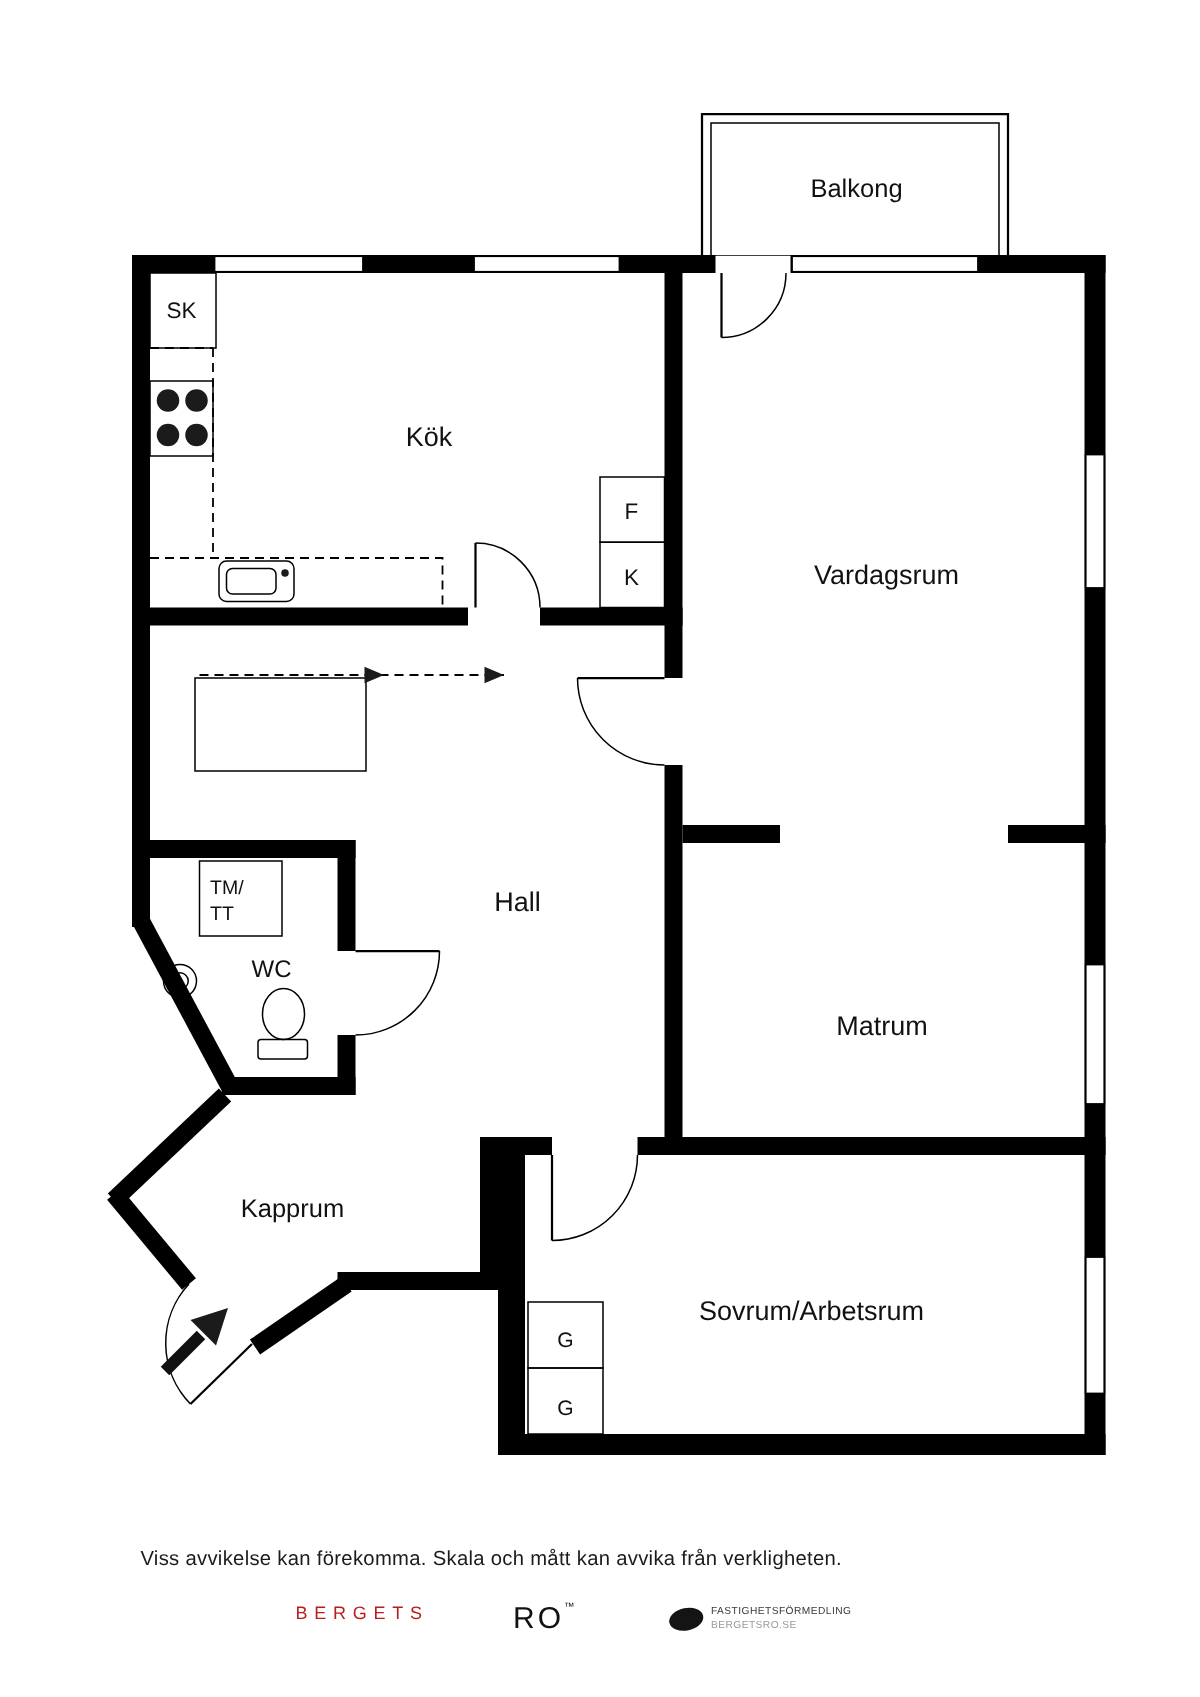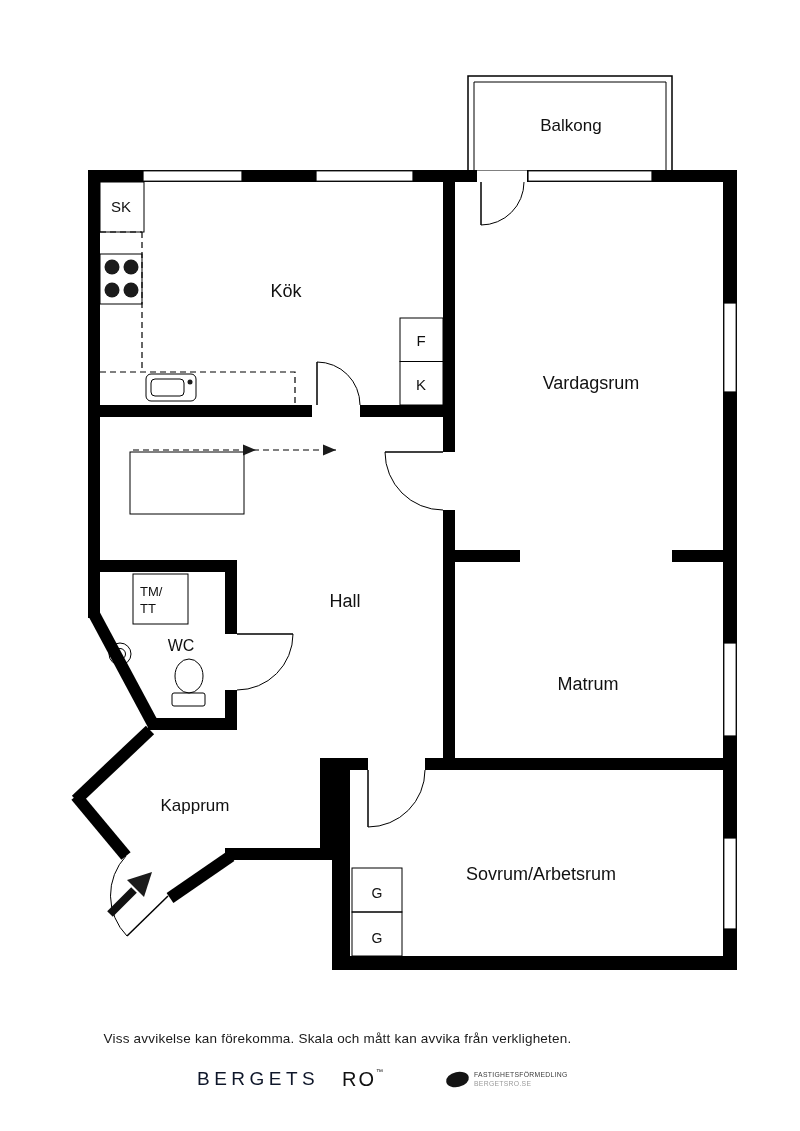--- a/index.html
+++ b/index.html
@@ -15,23 +15,23 @@
   .wall{fill:var(--wall,#000);}
   .wline{stroke:var(--wall,#000);stroke-width:12;stroke-linecap:butt;}
   .thin{fill:none;stroke:#000;stroke-width:1.5;}
   .thin2{fill:none;stroke:#000;stroke-width:1;}
   .win{fill:#fff;stroke:#000;stroke-width:1.2;}
   .gap{fill:#fff;stroke:none;}
   .dash{fill:none;stroke:#000;stroke-width:1.2;stroke-dasharray:6 4;}
   .solidblk{fill:#1b1b1b;stroke:none;}
   .disclaimer{
     position:absolute;left:0;top:1031px;width:655px;text-align:center;
-    font-size:13.5px;color:#1b1b1b;letter-spacing:.2px;padding-left:10px;
+    font-size:13.5px;color:#1b1b1b;letter-spacing:.2px;
   }
-  .brand1{position:absolute;left:197px;top:1068px;font-size:19px;letter-spacing:4.5px;color:#0f172a;}
+  .brand1{position:absolute;left:197px;top:1068px;font-size:12px;letter-spacing:4.5px;color:#b91c1c;}
   .brand2{position:absolute;left:342px;top:1068px;font-size:20px;letter-spacing:2px;color:#111;}
   .tm{font-size:7px;vertical-align:top;letter-spacing:0;}
   .logo-mark{
     position:absolute;left:446px;top:1072px;width:23px;height:15px;
     background:#141414;border-radius:50%;transform:rotate(-12deg);
   }
   .logo-text{position:absolute;left:474px;top:1071px;line-height:8.5px;}
   .lt1{font-size:6.8px;color:#3a3a3a;letter-spacing:.3px;}
   .lt2{font-size:6.8px;color:#9a9a9a;letter-spacing:.3px;}
 </style>

